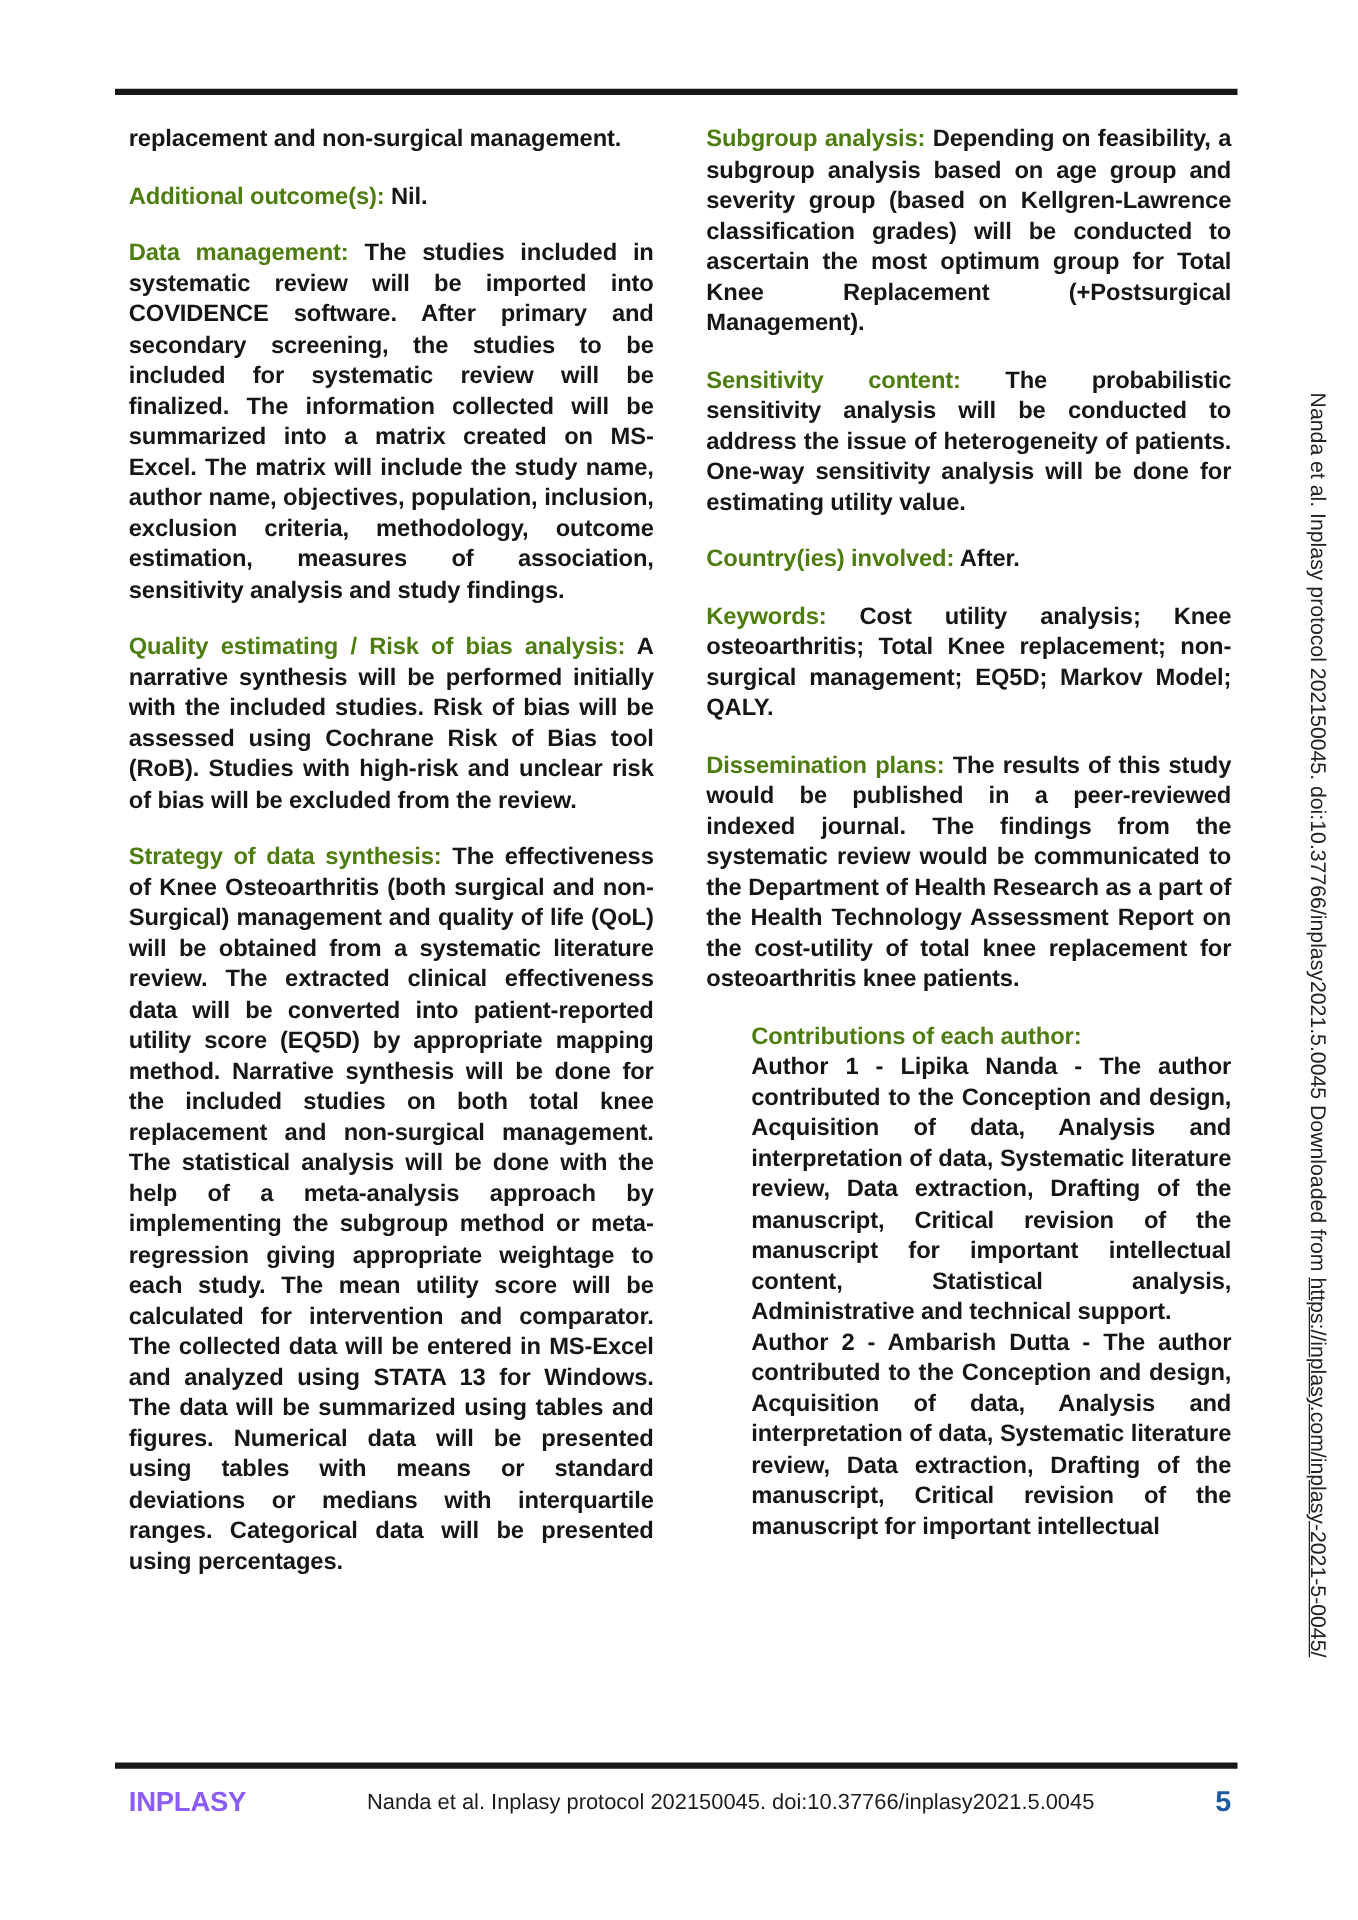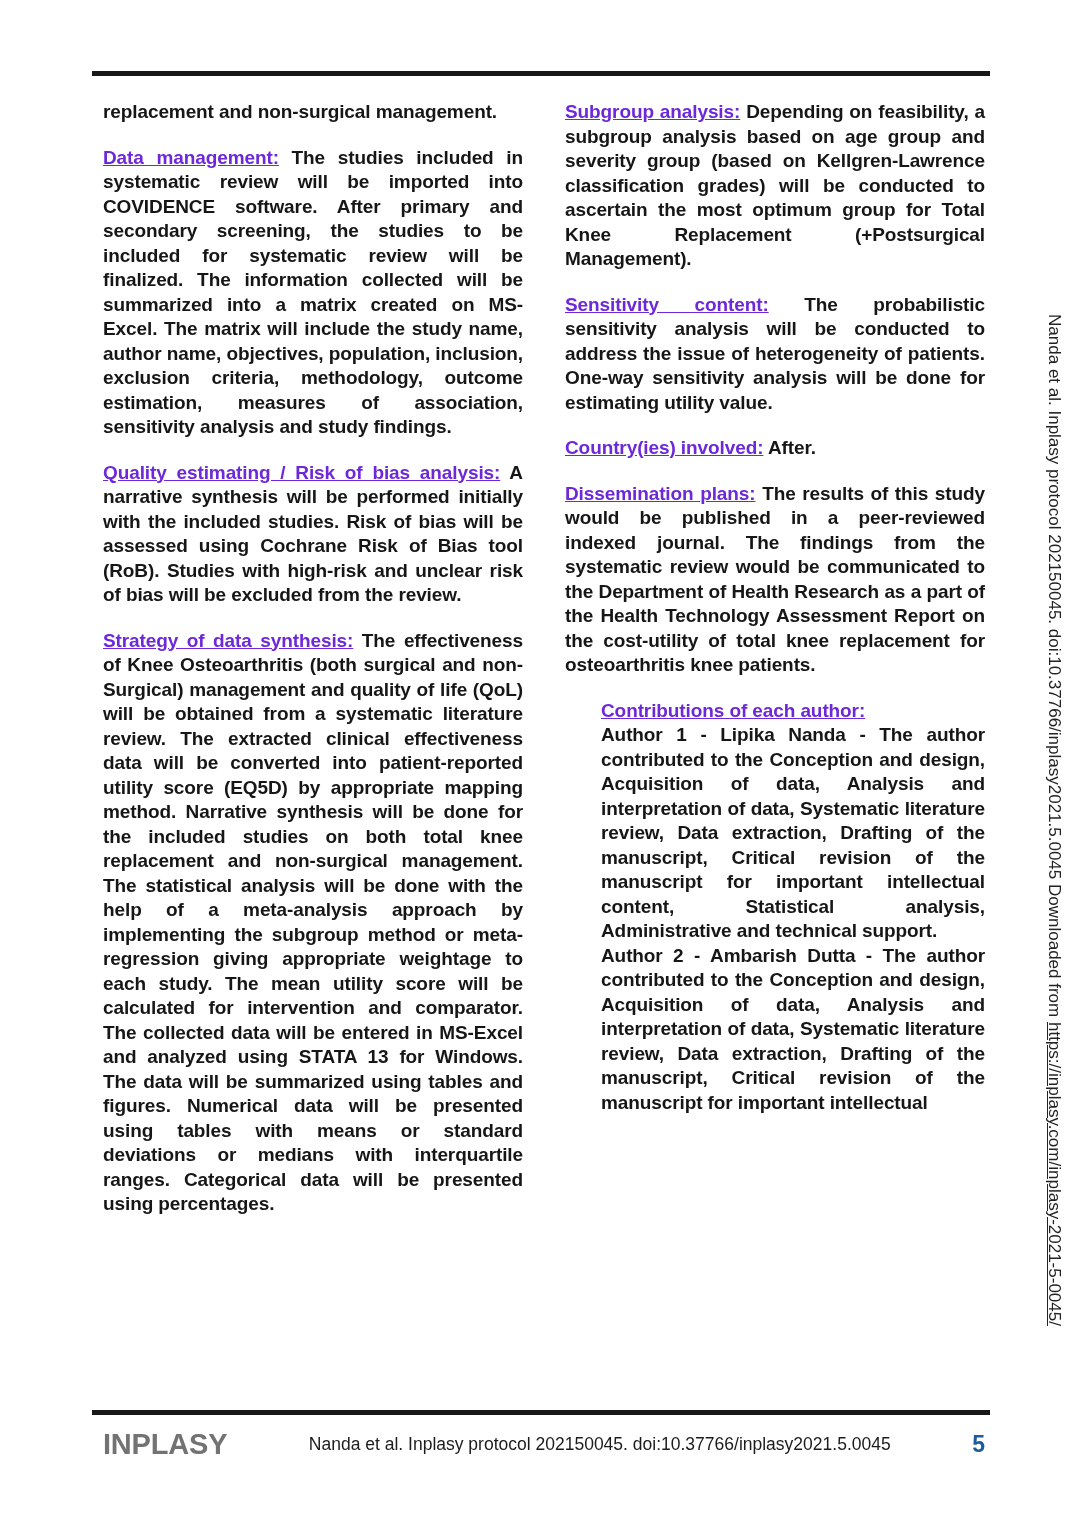--- a/index.html
+++ b/index.html
@@ -32,33 +32,33 @@
   .col { width: 420px; }
   .para {
     margin: 0 0 21px 0;
     font-size: 19px;
     line-height: 24.5px;
     font-weight: 700;
     color: #161616;
     text-align: justify;
     letter-spacing: -0.1px;
   }
-  .h { color: #6d28d9; text-decoration: underline; }
+  .h { color: #4d7c0f; }
   .block { display: block; margin-left: 36px; }
   .footer {
     position: absolute;
     left: 103px;
     top: 1428px;
     width: 882px;
     display: flex;
     align-items: center;
   }
   .logo {
-    color: #737373;
-    font-size: 29px;
+    color: #8b5cf6;
+    font-size: 22px;
     font-weight: 700;
     letter-spacing: -0.2px;
   }
   .citation {
     flex: 1;
     text-align: center;
     font-size: 17.5px;
     font-weight: 400;
     color: #1c1c1c;
   }
@@ -84,36 +84,38 @@
 
 <div class="page">
 
   <div class="rule rule-top"></div>
 
   <div class="columns">
 
     <div class="col">
       <p class="para"><span>replacement and non-surgical management.</span></p>
 
+      <p class="para"><span class="h">Additional outcome(s):</span> <span>Nil.</span></p>
 
       <p class="para"><span class="h">Data management:</span> <span>The studies included in systematic review will be imported into COVIDENCE software. After primary and secondary screening, the studies to be included for systematic review will be finalized. The information collected will be summarized into a matrix created on MS-Excel. The matrix will include the study name, author name, objectives, population, inclusion, exclusion criteria, methodology, outcome estimation, measures of association, sensitivity analysis and study findings.</span></p>
 
       <p class="para"><span class="h">Quality estimating / Risk of bias analysis:</span> <span>A narrative synthesis will be performed initially with the included studies. Risk of bias will be assessed using Cochrane Risk of Bias tool (RoB). Studies with high-risk and unclear risk of bias will be excluded from the review.</span></p>
 
       <p class="para"><span class="h">Strategy of data synthesis:</span> <span>The effectiveness of Knee Osteoarthritis (both surgical and non-Surgical) management and quality of life (QoL) will be obtained from a systematic literature review. The extracted clinical effectiveness data will be converted into patient-reported utility score (EQ5D) by appropriate mapping method. Narrative synthesis will be done for the included studies on both total knee replacement and non-surgical management. The statistical analysis will be done with the help of a meta-analysis approach by implementing the subgroup method or meta-regression giving appropriate weightage to each study. The mean utility score will be calculated for intervention and comparator. The collected data will be entered in MS-Excel and analyzed using STATA 13 for Windows. The data will be summarized using tables and figures. Numerical data will be presented using tables with means or standard deviations or medians with interquartile ranges. Categorical data will be presented using percentages.</span></p>
     </div>
 
     <div class="col">
       <p class="para"><span class="h">Subgroup analysis:</span> <span>Depending on feasibility, a subgroup analysis based on age group and severity group (based on Kellgren-Lawrence classification grades) will be conducted to ascertain the most optimum group for Total Knee Replacement (+Postsurgical Management).</span></p>
 
       <p class="para"><span class="h">Sensitivity content:</span> <span>The probabilistic sensitivity analysis will be conducted to address the issue of heterogeneity of patients. One-way sensitivity analysis will be done for estimating utility value.</span></p>
 
 
       <p class="para"><span class="h">Country(ies) involved:</span> <span>After.</span></p>
 
+      <p class="para"><span class="h">Keywords:</span> <span>Cost utility analysis; Knee osteoarthritis; Total Knee replacement; non-surgical management; EQ5D; Markov Model; QALY.</span></p>
 
       <p class="para"><span class="h">Dissemination plans:</span> <span>The results of this study would be published in a peer-reviewed indexed journal. The findings from the systematic review would be communicated to the Department of Health Research as a part of the Health Technology Assessment Report on the cost-utility of total knee replacement for osteoarthritis knee patients.</span></p>
 
       <p class="para">
         <span class="h block">Contributions of each author:</span>
         <span class="block">Author 1 - Lipika Nanda - The author contributed to the Conception and design, Acquisition of data, Analysis and interpretation of data, Systematic literature review, Data extraction, Drafting of the manuscript, Critical revision of the manuscript for important intellectual content, Statistical analysis, Administrative and technical support.</span>
         <span class="block">Author 2 - Ambarish Dutta - The author contributed to the Conception and design, Acquisition of data, Analysis and interpretation of data, Systematic literature review, Data extraction, Drafting of the manuscript, Critical revision of the manuscript for important intellectual</span>
       </p>
     </div>
 

